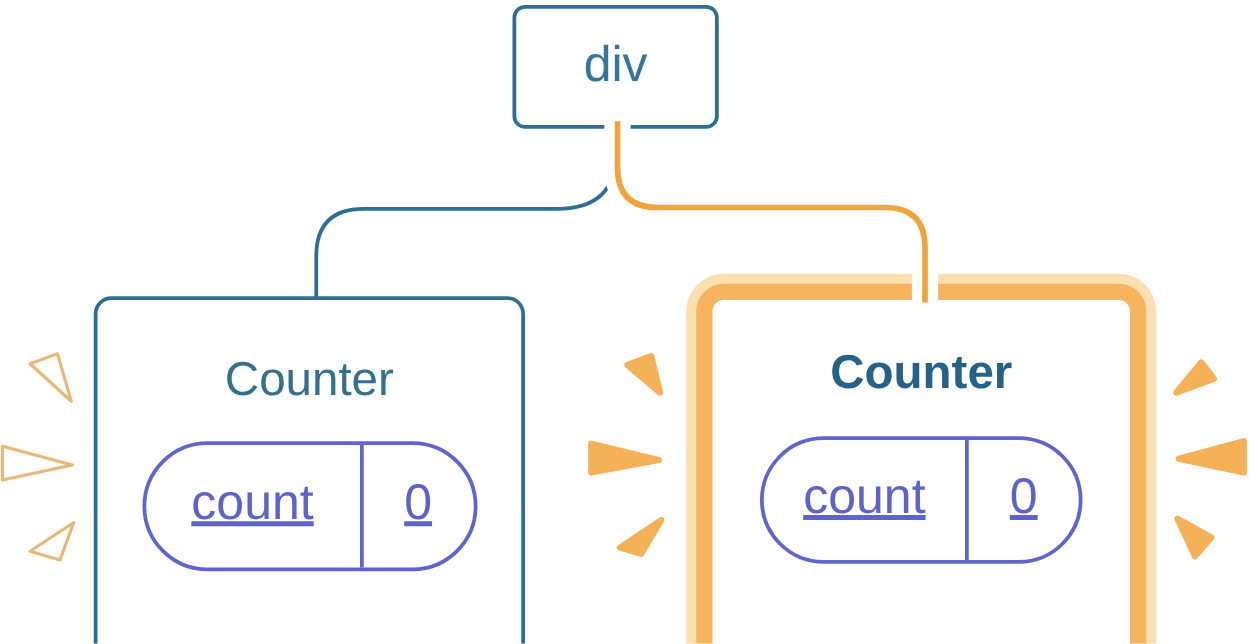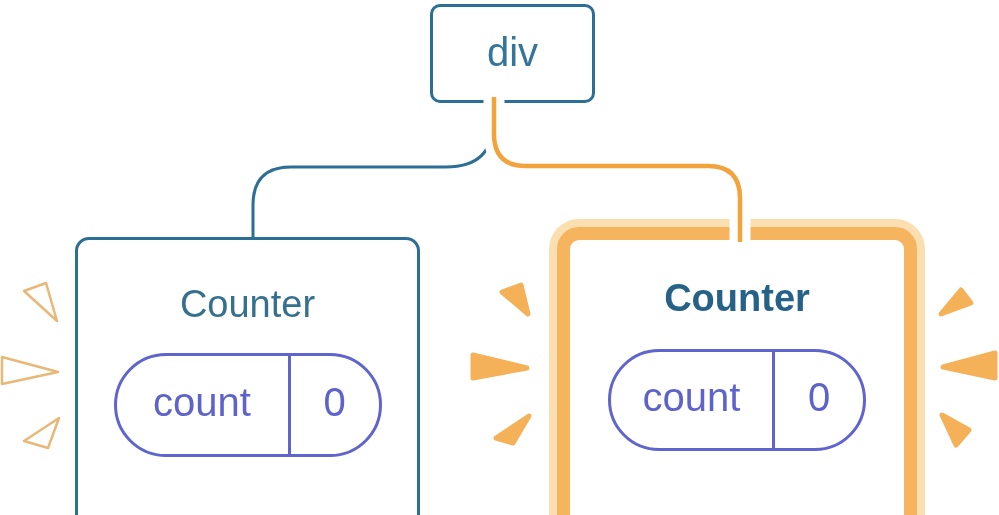--- a/index.html
+++ b/index.html
@@ -12,21 +12,21 @@
     background: #ffffff;
   }
   .layer { position: absolute; left: 0; top: 0; width: 999px; height: 515px; }
   .under { z-index: 1; }
   .mid   { z-index: 2; }
   .over  { z-index: 3; pointer-events: none; }
 
   
   .root-node {
     position: absolute;
-    left: 430px; top: 4px;
+    left: 410px; top: 4px;
     width: 159px; height: 93px;
     background: #ffffff;
     border: 3px solid #2D6E96;
     border-radius: 10px;
     display: flex; align-items: center; justify-content: center;
   }
   .root-node .label {
     color: #35749C; font-size: 40px; line-height: 1;
     padding-bottom: 4px;
   }
@@ -76,21 +76,21 @@
   .pill .key-cell {
     flex: 1 1 auto;
     display: flex; align-items: center; justify-content: center;
   }
   .pill .value-cell {
     width: 88px;
     border-left: 3px solid #6065CE;
     display: flex; align-items: center; justify-content: center;
   }
   .pill .key-label, .pill .value-label {
-    color: #5E63CC; font-size: 40px; line-height: 1; padding-bottom: 6px;
+    color: #5E63CC; font-size: 40px; line-height: 1; padding-bottom: 6px; text-decoration: underline;
   }
 </style>
 </head>
 <body>
 
 <div class="stage">
 
   <svg class="layer under" viewBox="0 0 999 515">
 
     <path d="M 493 100 L 493 122 Q 493 167 446 167 L 291 167 Q 253 167 253 205 L 253 241" fill="none" stroke="#2D6E96" stroke-width="3"></path>

